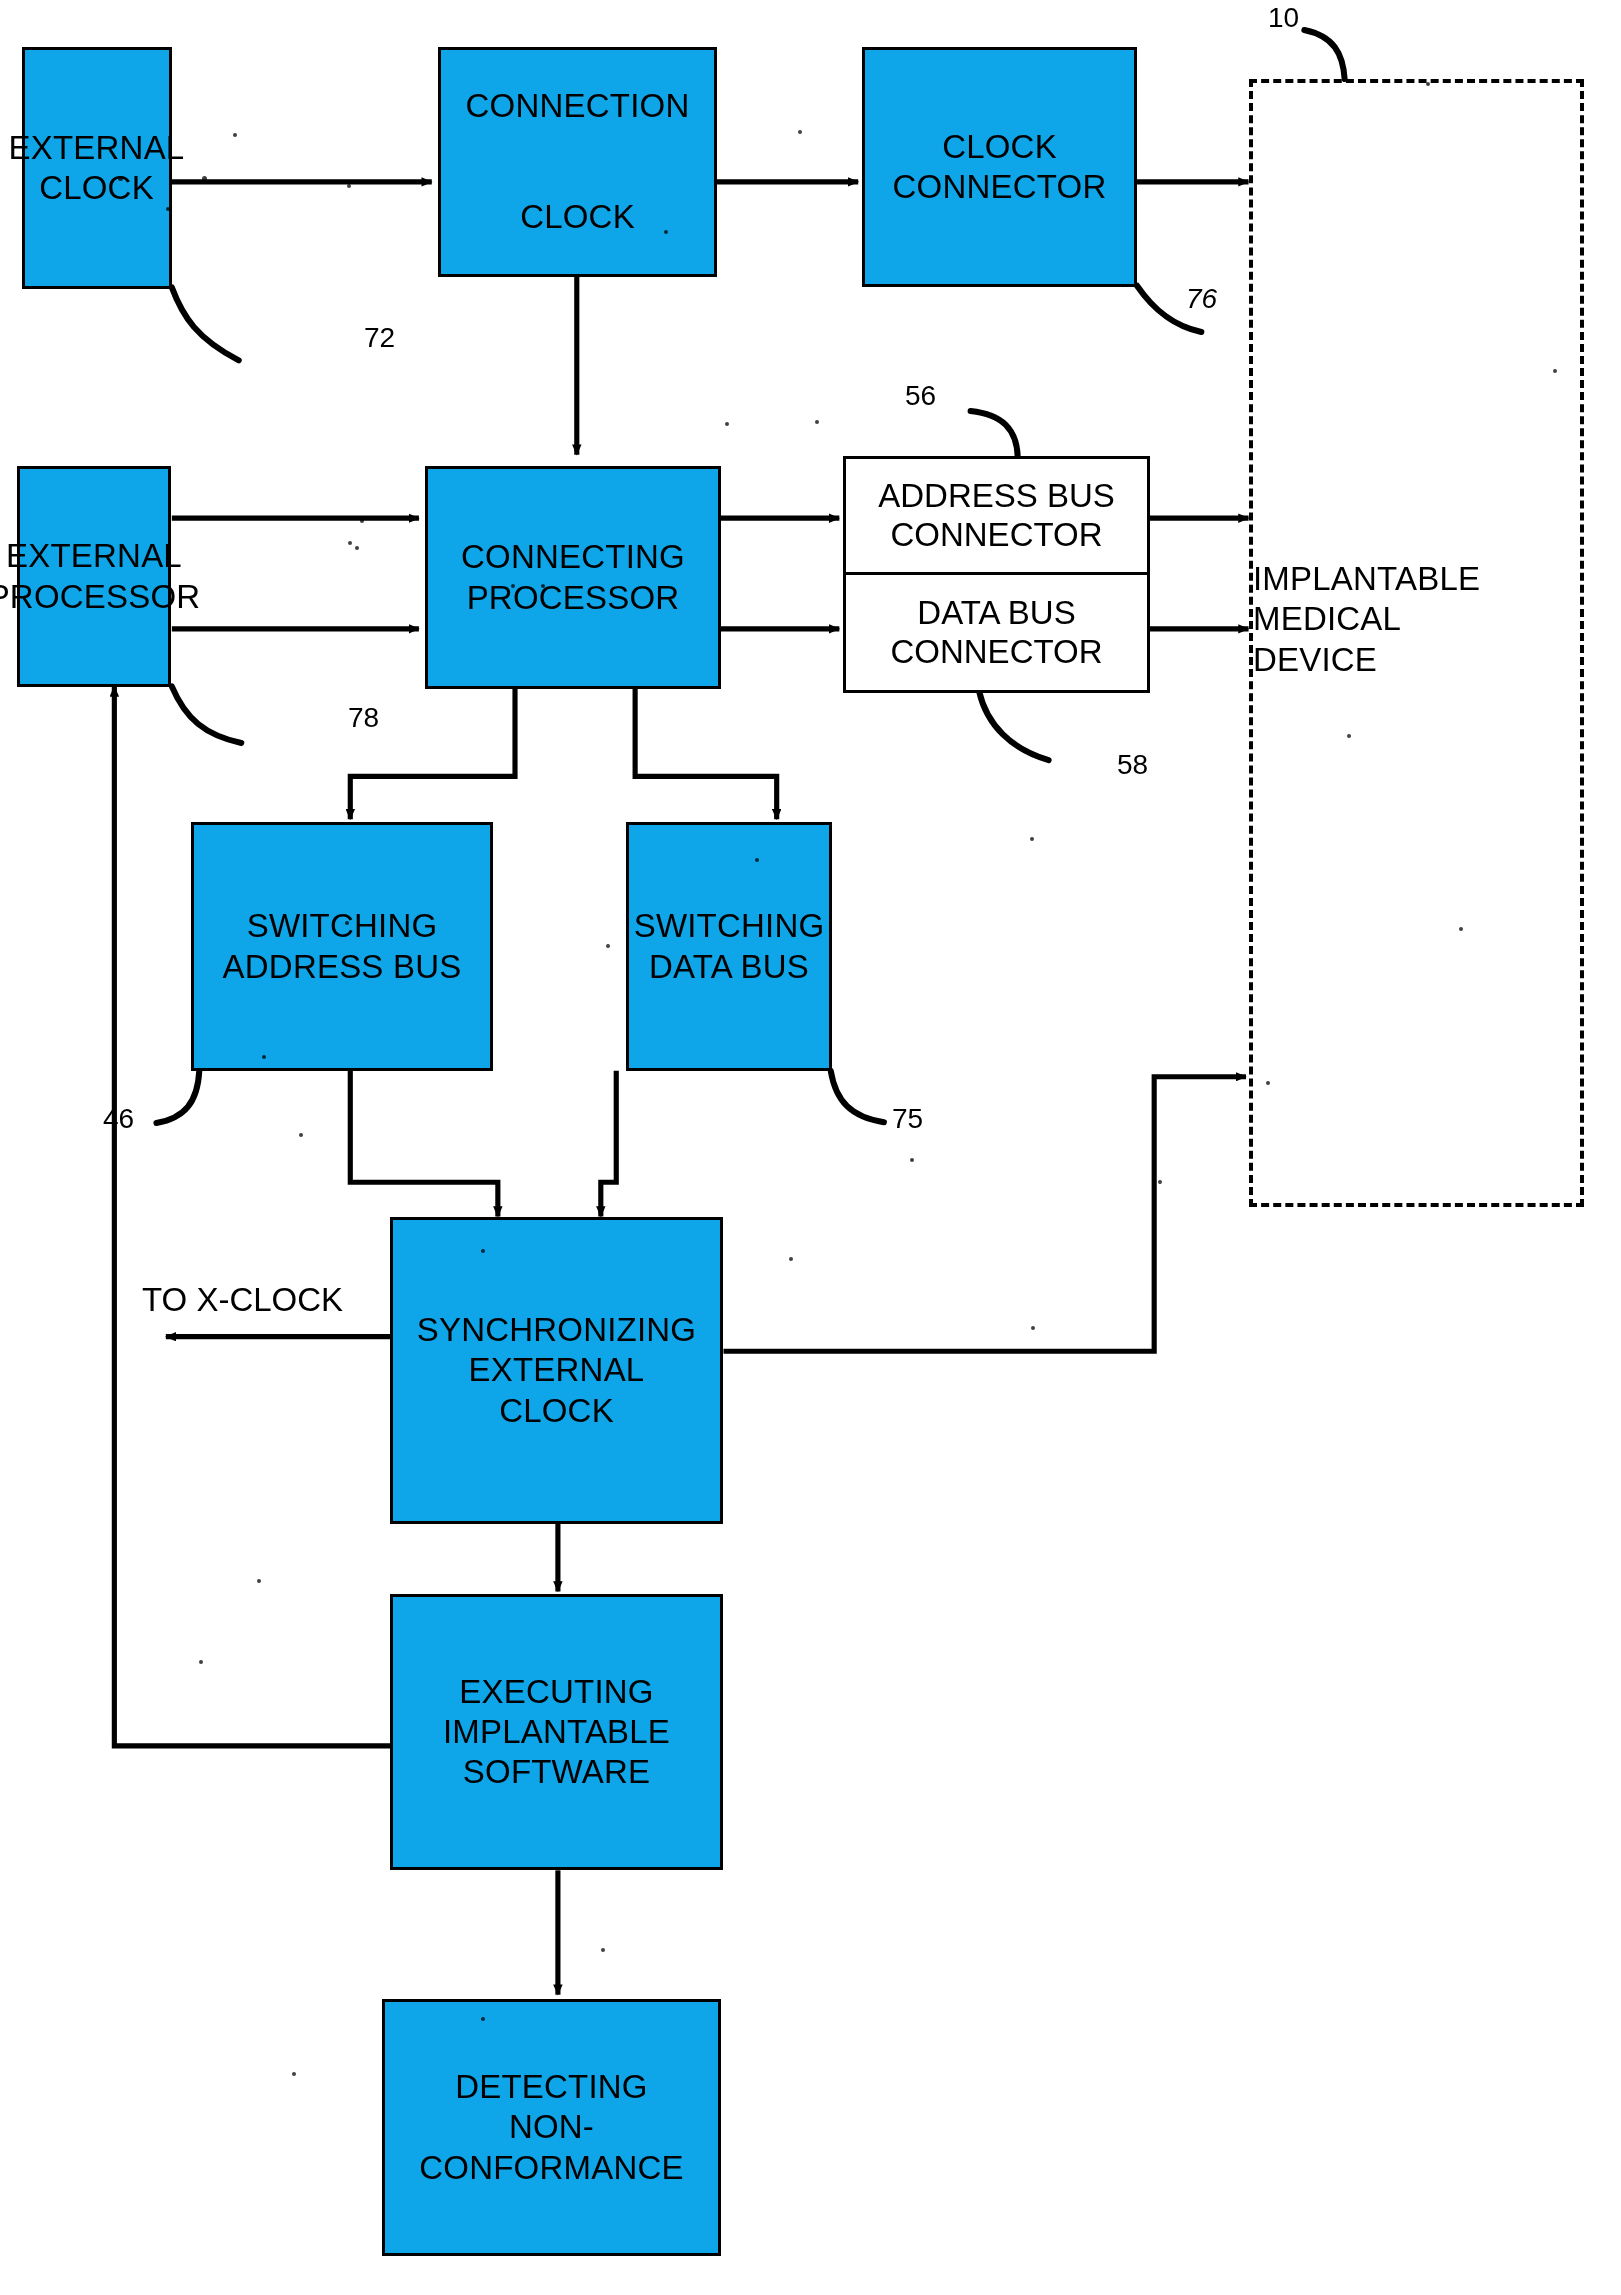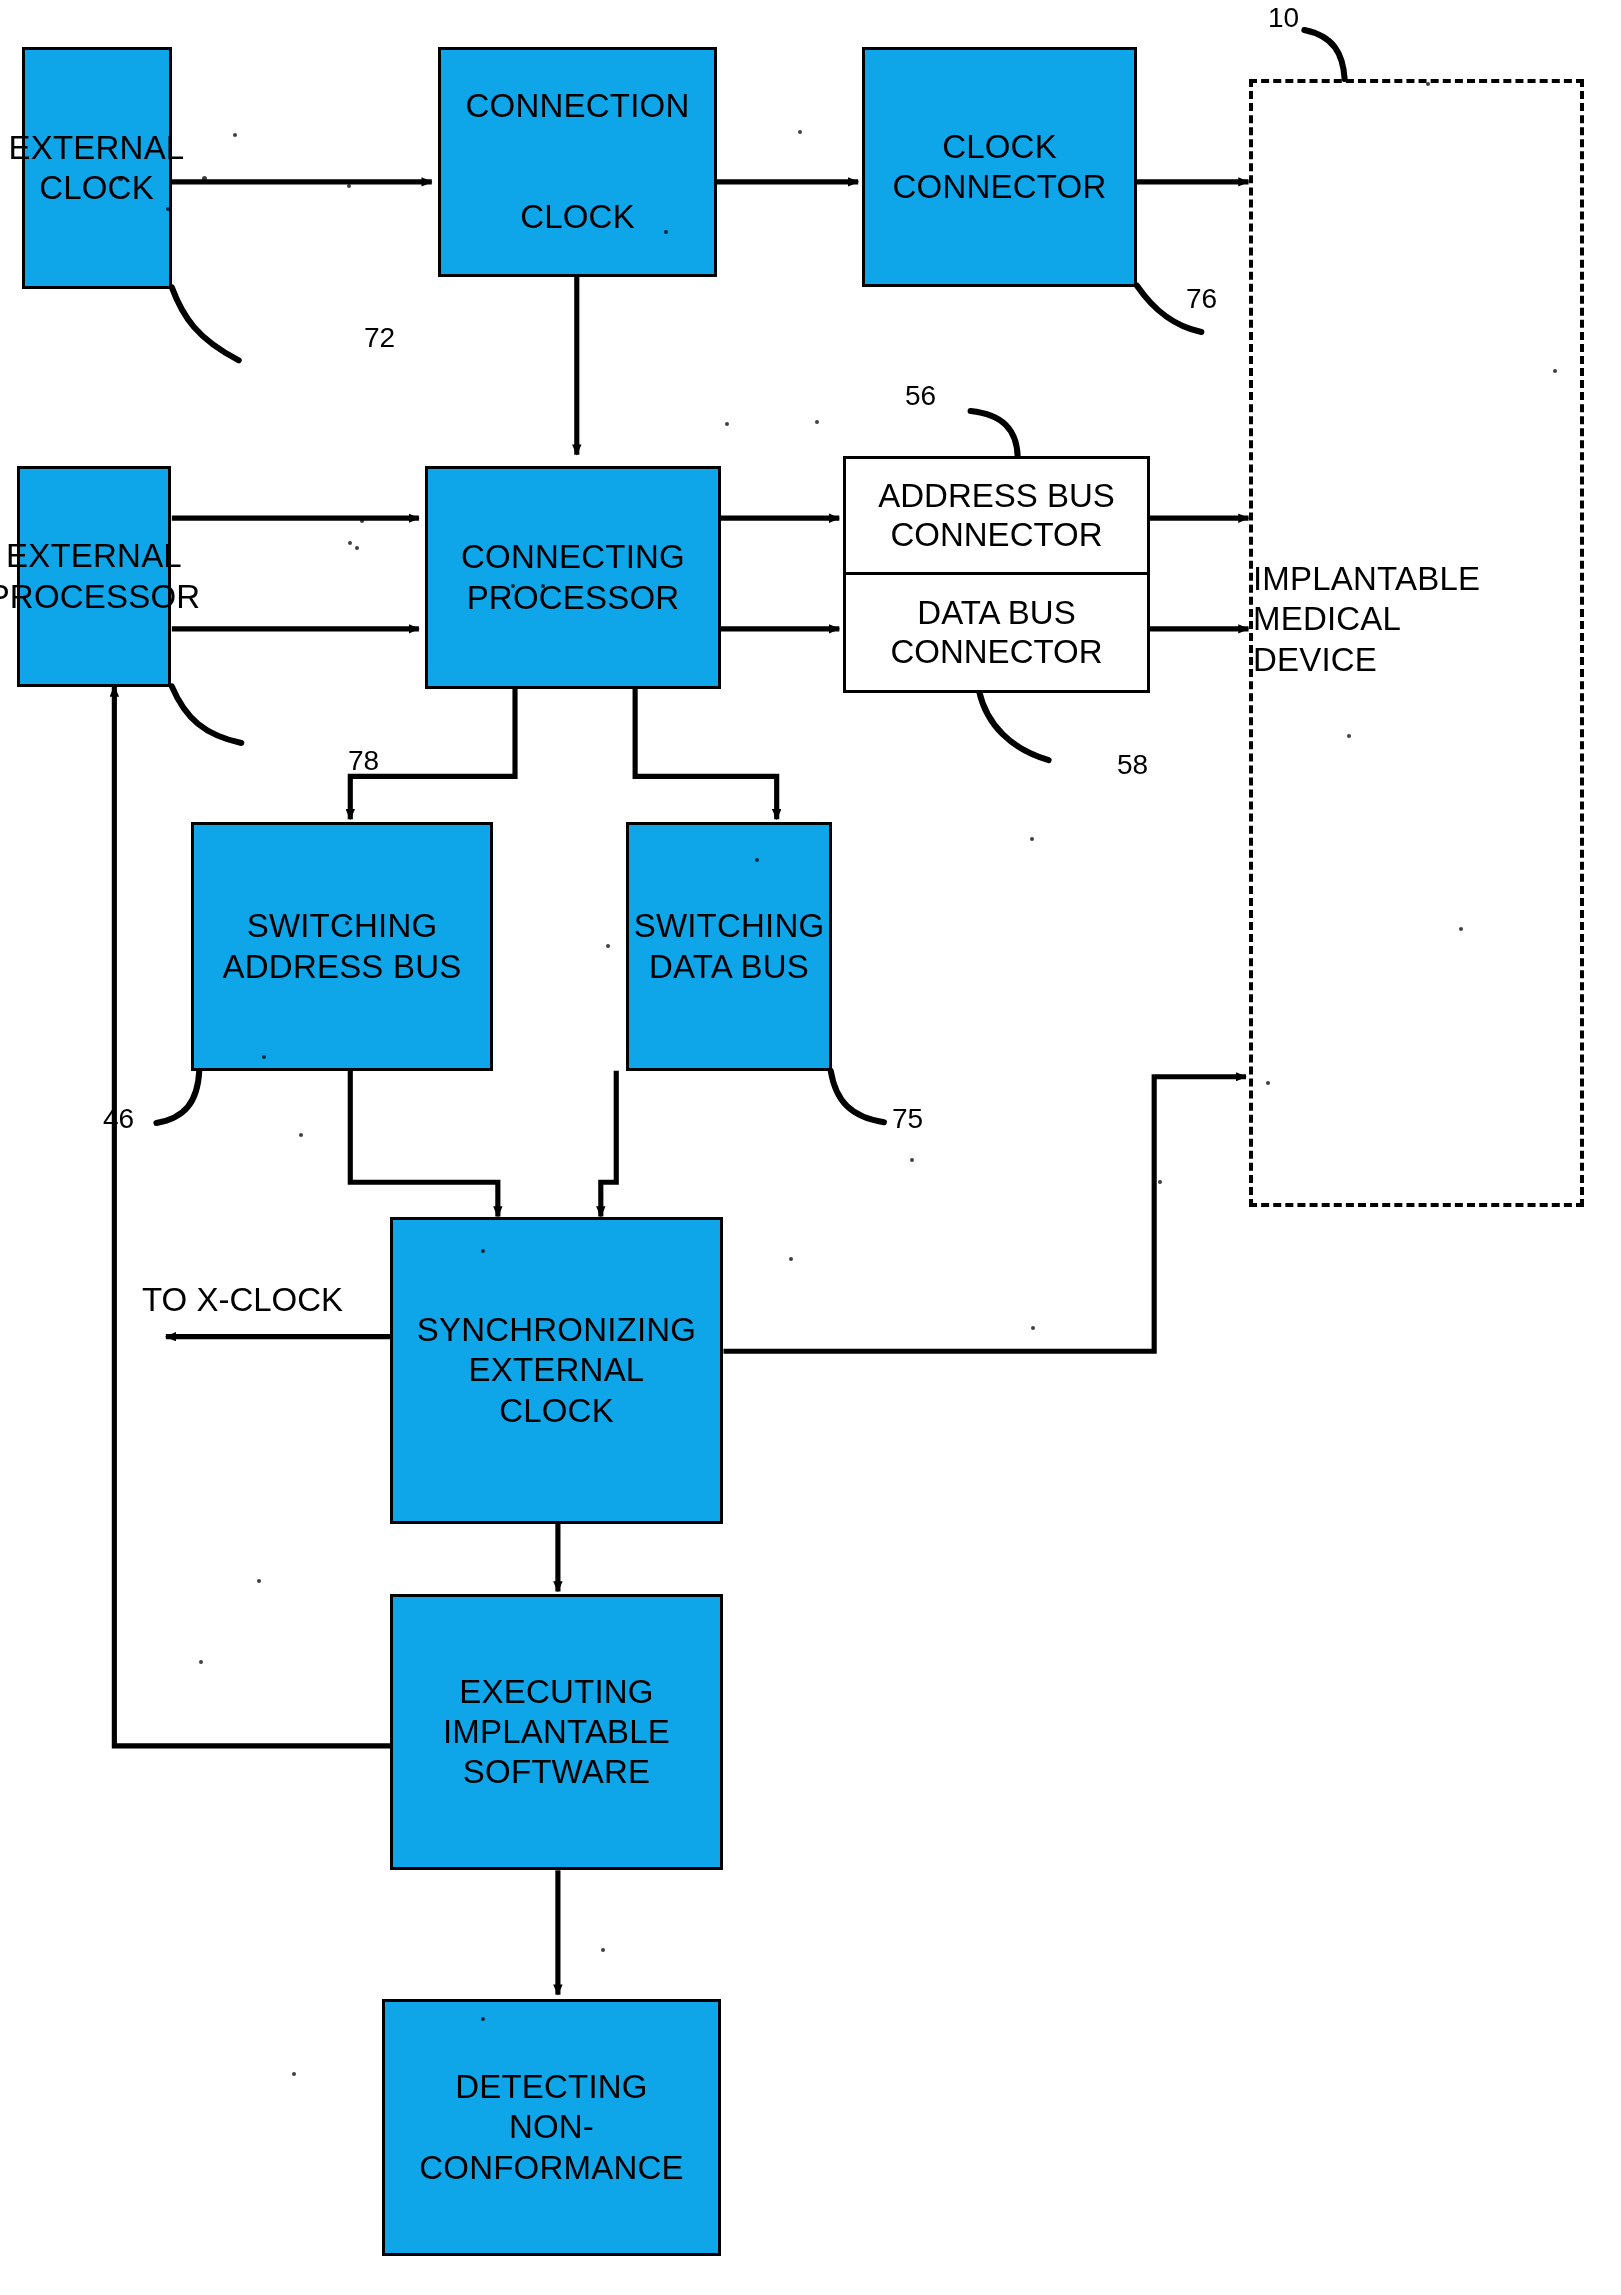--- a/index.html
+++ b/index.html
@@ -235,24 +235,24 @@
   <div class="blk" id="b-detect-nonconf" style="left:382px; top:1999px; width:339px; height:257px;">
     <span class="ln">DETECTING</span>
     <span class="ln">NON-</span>
     <span class="ln">CONFORMANCE</span>
   </div>
 
   <div class="freetext" style="left:142px; top:1283px;">TO X-CLOCK</div>
 
   <div class="num" style="left:1268px; top:4.3px;">10</div>
   <div class="num" style="left:364px; top:324px;">72</div>
-  <div class="num" style="left:1186px; top:285px;">76</div>
+  <div class="num" style="left:1186px; top:285px;font-style:italic;">76</div>
   <div class="num" style="left:905px; top:382px;">56</div>
   <div class="num" style="left:1117px; top:751px;">58</div>
-  <div class="num" style="left:348px; top:704px;margin-top:43px;">78</div>
+  <div class="num" style="left:348px; top:704px;">78</div>
   <div class="num" style="left:103px; top:1105px;">46</div>
   <div class="num" style="left:892px; top:1105px;">75</div>
 
   <div class="speck" style="left:202px; top:176px; width:5.1px; height:5.1px;"></div>
   <div class="speck" style="left:233px; top:133px; width:4.3px; height:4.3px;"></div>
   <div class="speck" style="left:118px; top:176px; width:5.1px; height:5.1px;"></div>
   <div class="speck" style="left:166px; top:207px; width:4.3px; height:4.3px;"></div>
   <div class="speck" style="left:347px; top:184px; width:4.3px; height:4.3px;"></div>
   <div class="speck" style="left:664px; top:230px; width:4.3px; height:4.3px;"></div>
   <div class="speck" style="left:798px; top:130px; width:4.3px; height:4.3px;"></div>

